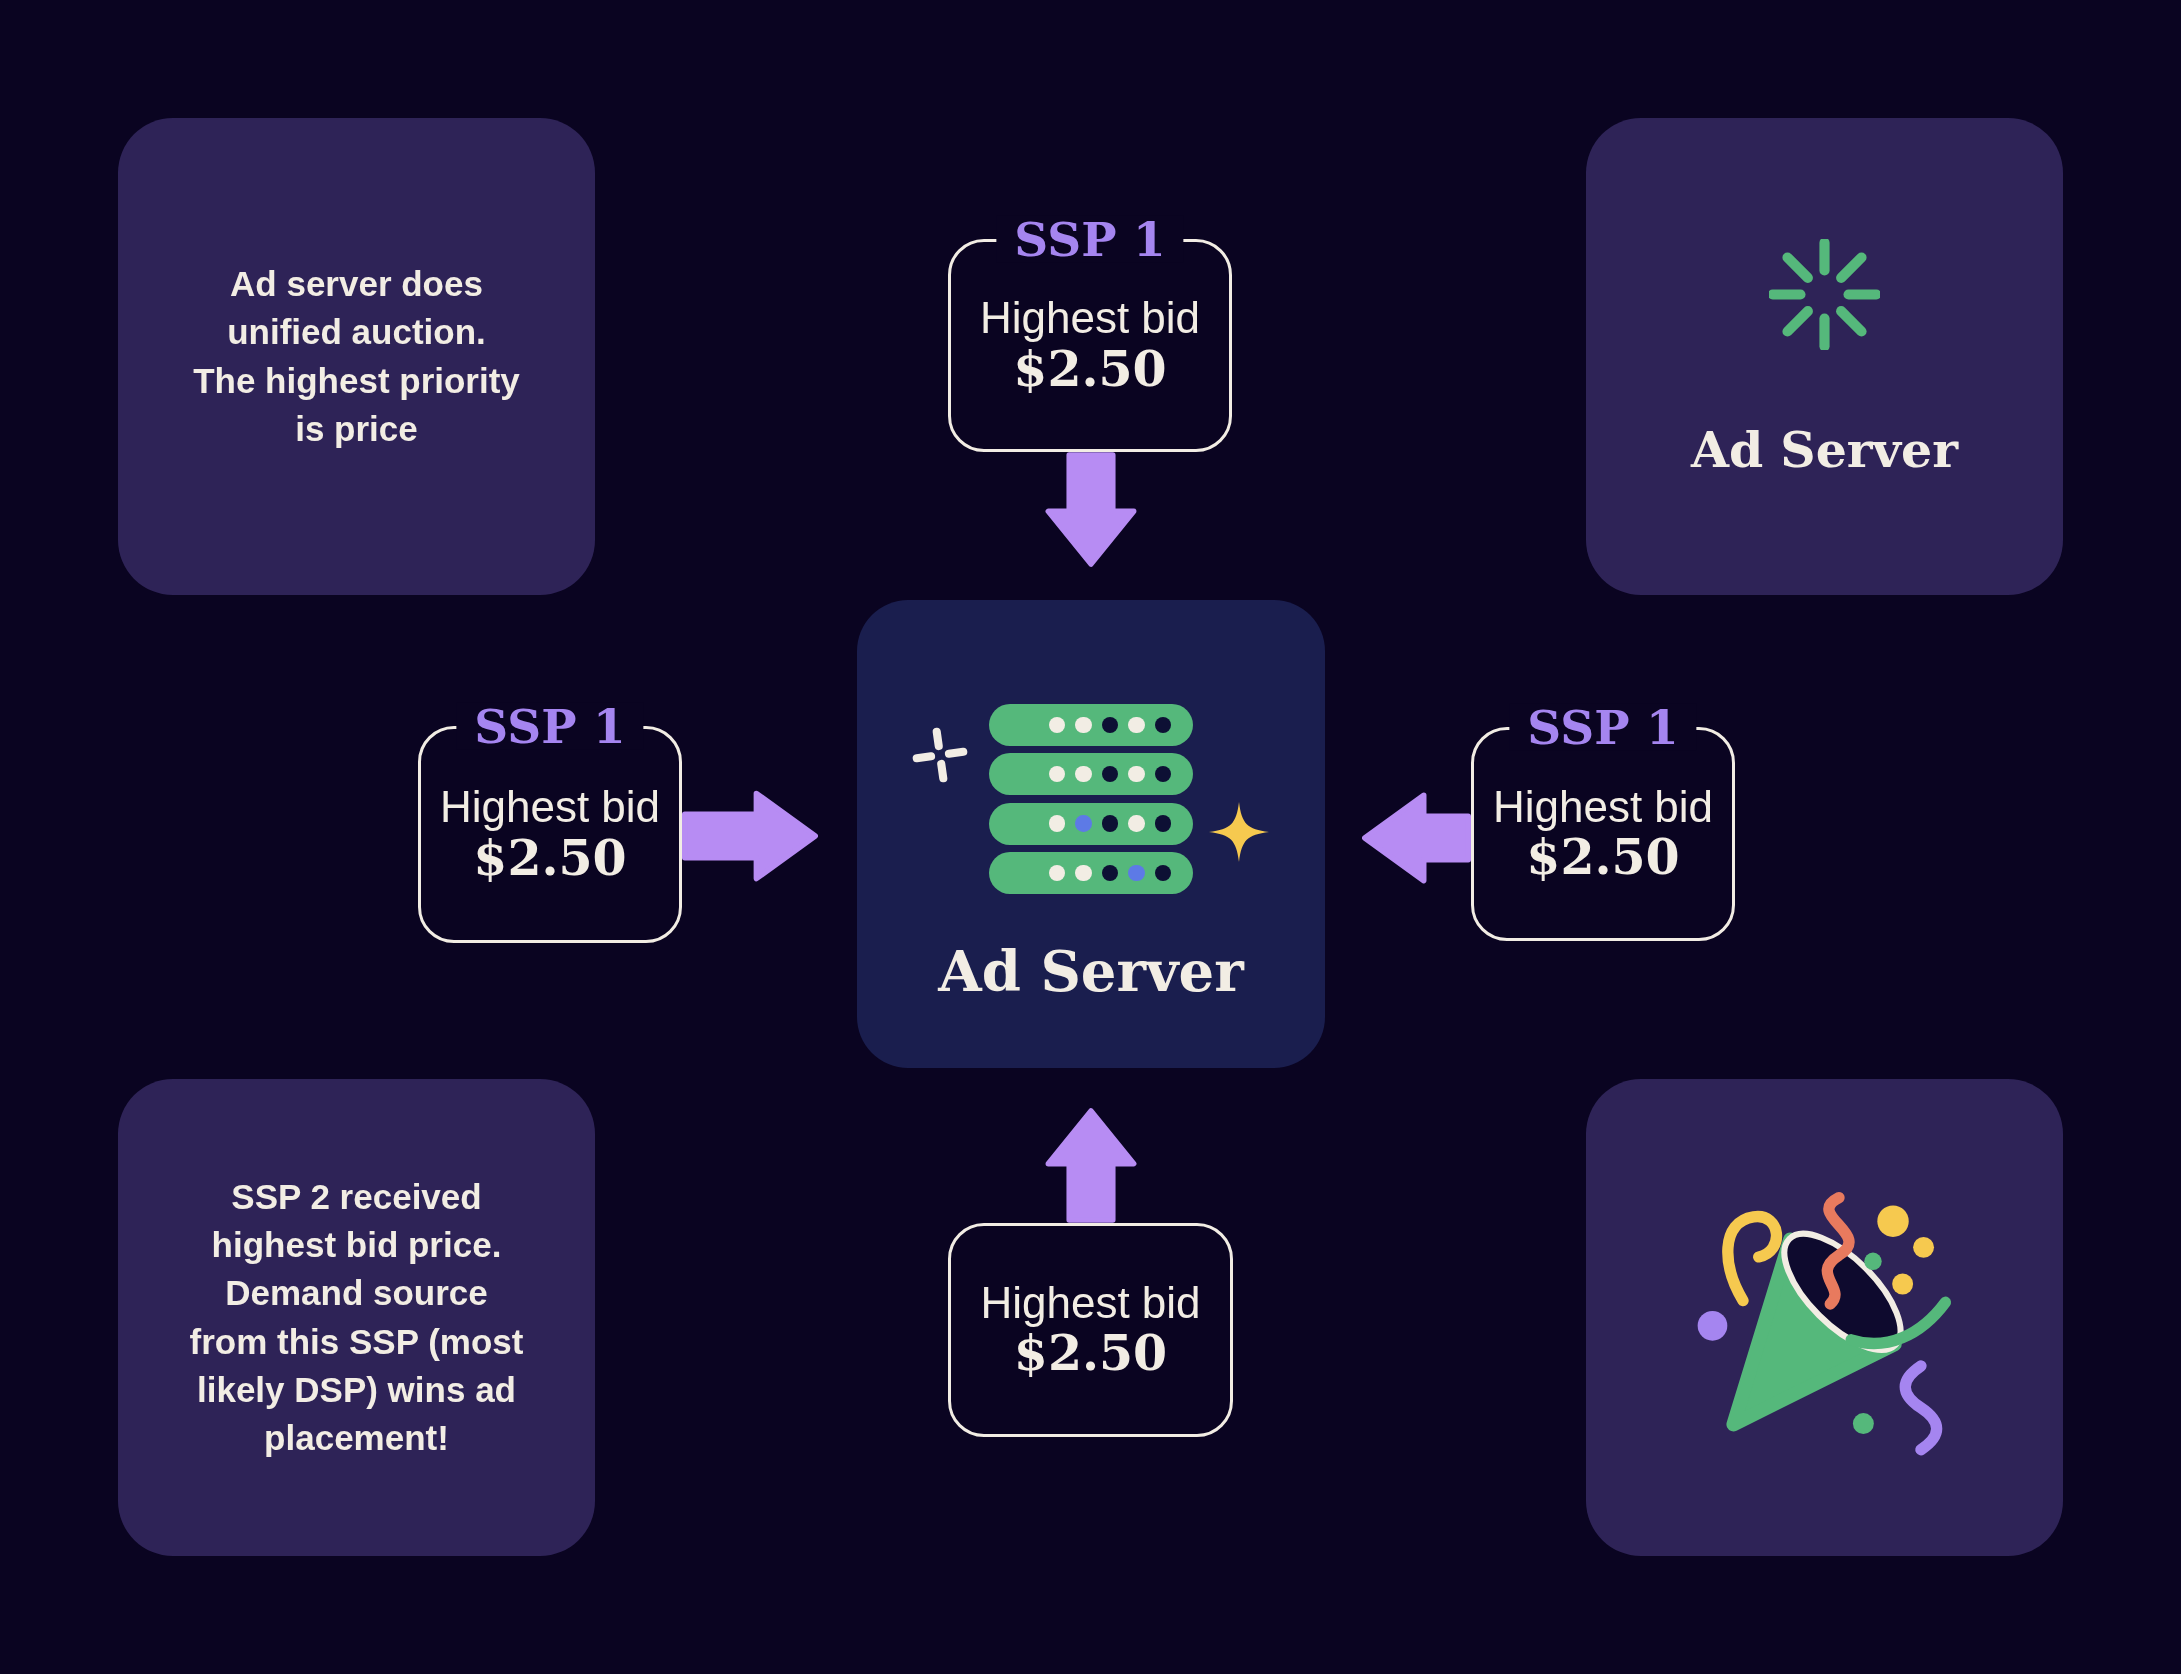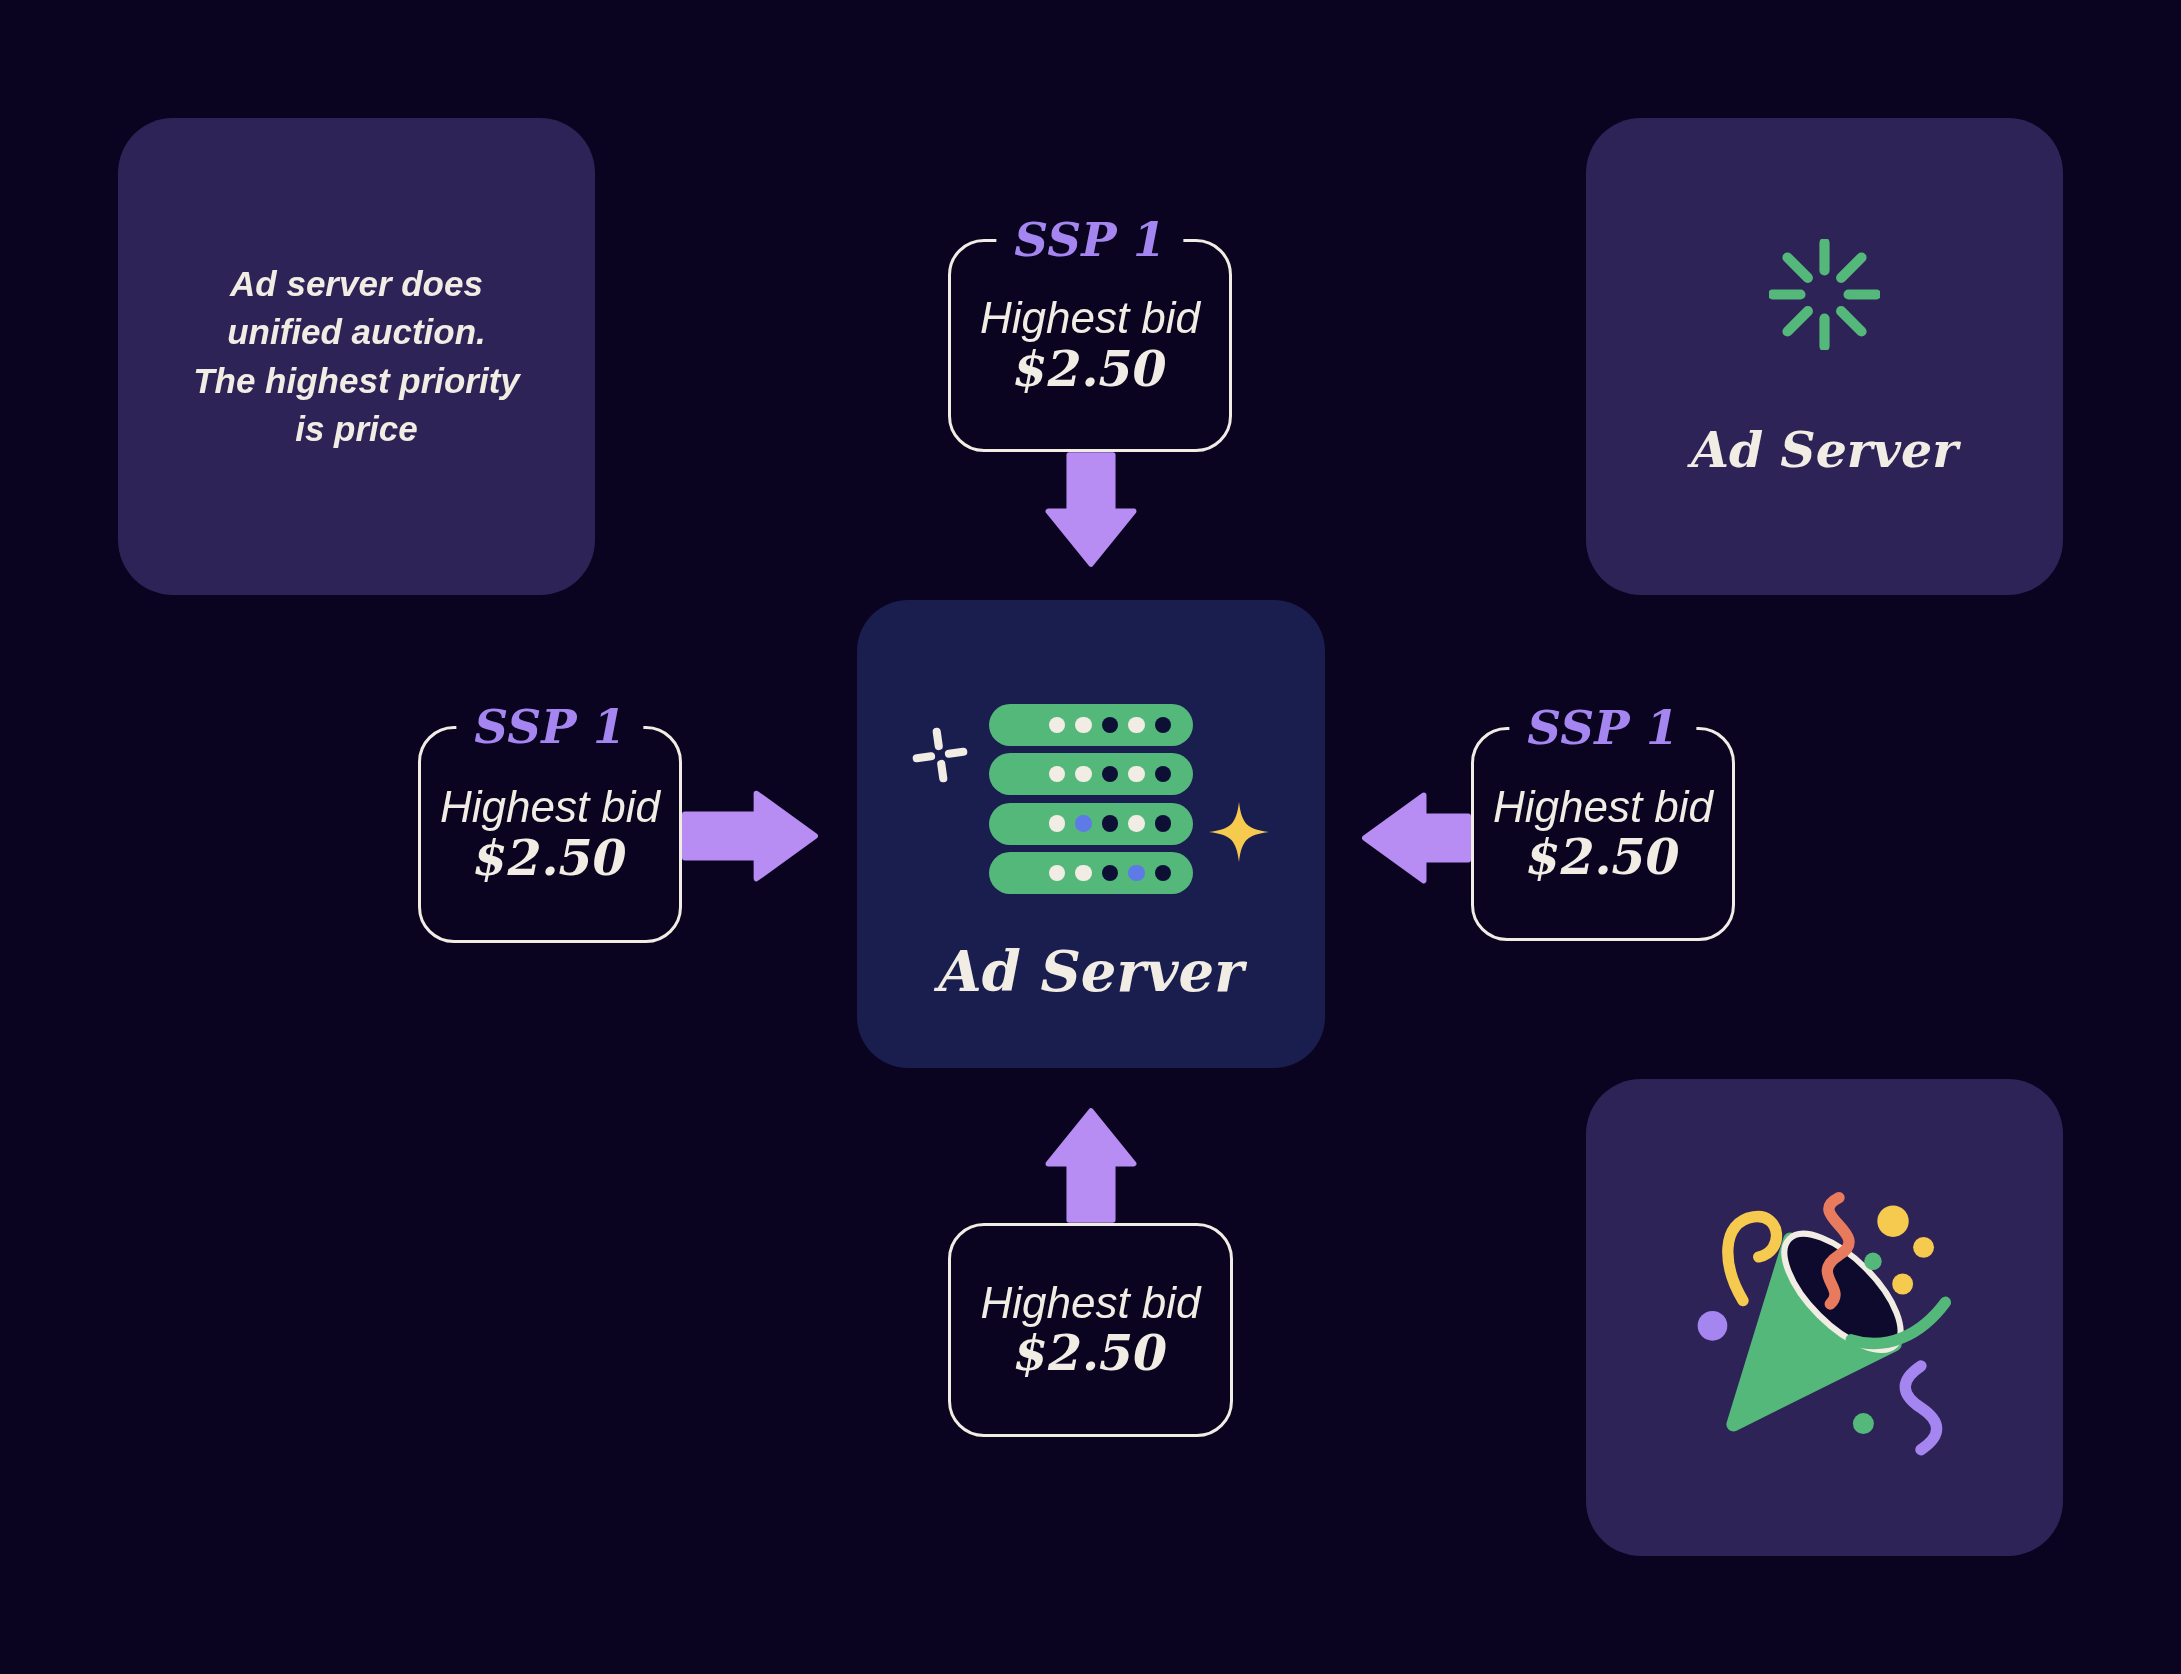--- a/index.html
+++ b/index.html
@@ -1,20 +1,19 @@
 <!DOCTYPE html>
 <html style="font-size:14.5px"><head>
 <meta charset="utf-8">
 <style>
   html,body{margin:0;padding:0;background:#0a0421;}
   .stage{
     position:relative;width:2106px;height:1675px;overflow:hidden;
     background:var(--bg,#0a0421);
     font-family:"Liberation Sans",sans-serif;
-    font-style:italic;
   }
   
   .card{position:absolute;width:477px;height:477px;border-radius:55px;background:var(--card,#2e2357);}
   .card.tl{left:118px;top:118px;}
   .card.tr{left:1586px;top:118px;}
   .card.bl{left:118px;top:1079px;}
   .card.br{left:1586px;top:1079px;}
   .note{
     display:flex;align-items:center;justify-content:center;height:100%;
     text-align:center;color:var(--cream,#f2ede4);
@@ -109,20 +108,28 @@
         <line x1="78" y1="78" x2="100" y2="100"></line>
         <line x1="60" y1="86" x2="60" y2="116"></line>
         <line x1="42" y1="78" x2="20" y2="100"></line>
         <line x1="34" y1="60" x2="4" y2="60"></line>
         <line x1="42" y1="42" x2="20" y2="20"></line>
       </svg>
       <div class="serif-label">Ad Server</div>
     </div>
   </section>
 
+  <section class="card bl">
+    <p class="note">SSP 2 received
+highest bid price.
+Demand source
+from this SSP (most
+likely DSP) wins ad
+placement!</p>
+  </section>
 
   <section class="card br">
     <div class="br-content">
       <svg width="314" height="314" viewBox="0 0 360 360">
         <path class="pp pp-curl" d="M86,160 C62,120 60,70 98,64 C130,59 134,104 104,110"></path>
         <path class="pp-cone" d="M75,302 L140,90 L260,210 Z"></path>
         <ellipse class="pp-open" cx="200" cy="150" rx="86" ry="38" transform="rotate(45 200 150)"></ellipse>
         <path class="pp pp-coral" d="M196,42 C156,62 236,84 196,108 C162,130 206,146 186,164"></path>
         <path class="pp pp-swoosh" d="M210,205 C250,218 290,200 318,162"></path>
         <path class="pp pp-squig" d="M290,235 q-36,24 0,48 q36,24 0,48"></path>

